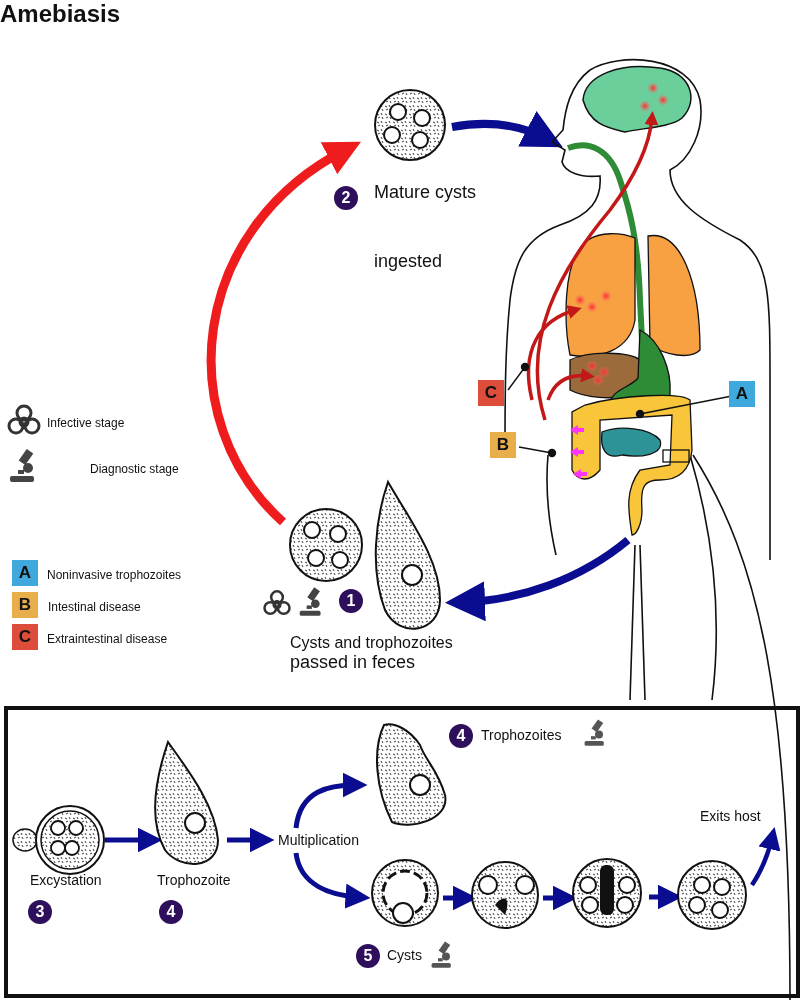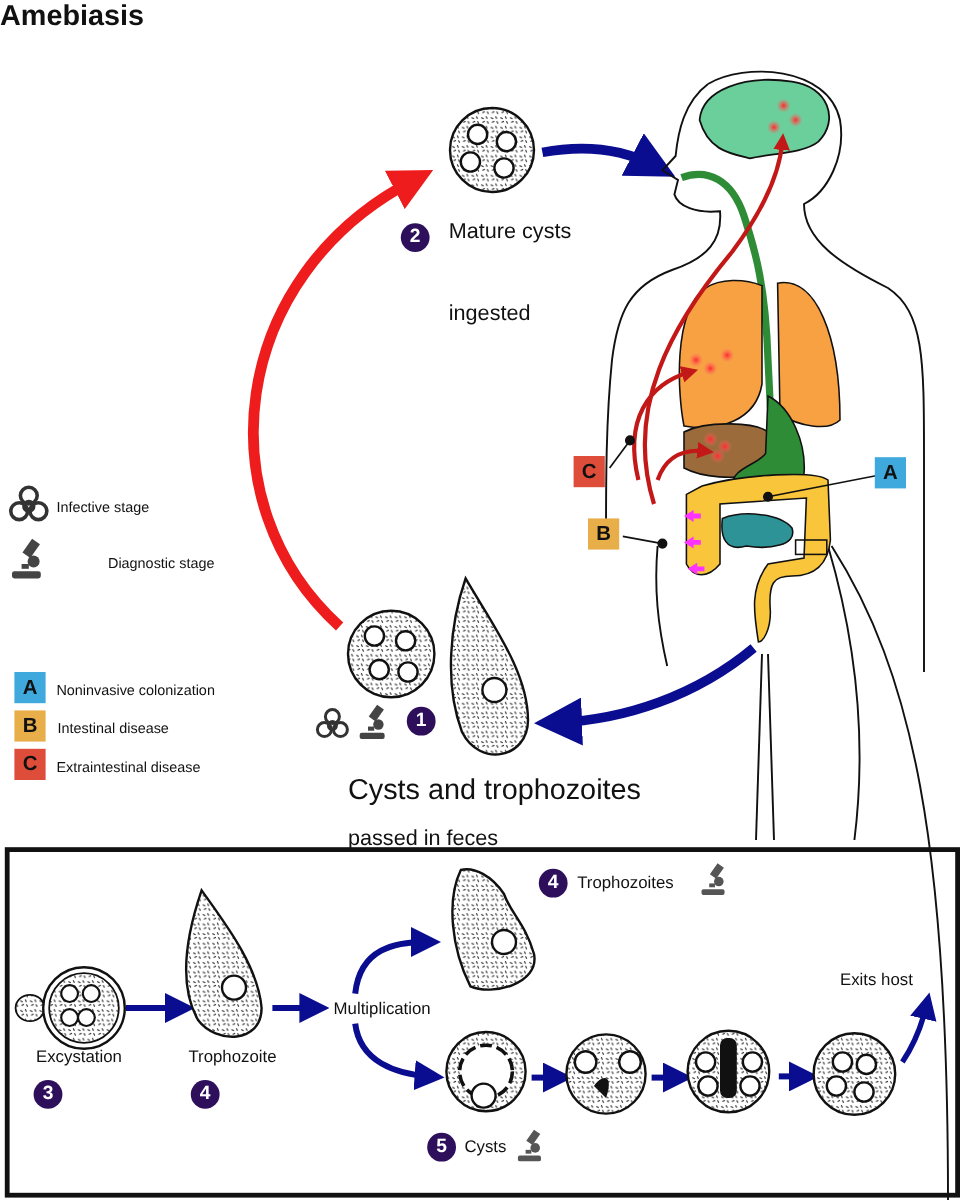--- a/index.html
+++ b/index.html
@@ -194,21 +194,21 @@
         <rect x="14" y="2" width="8" height="14" transform="rotate(35 18 9)"></rect>
         <circle cx="20" cy="20" r="5"></circle>
         <rect x="10" y="22" width="6" height="4"></rect>
         <rect x="2" y="28" width="24" height="6" rx="2"></rect>
       </g>
     </svg>
 </div>
 <div class="lbl" style="left:45px;top:458px;margin-left:45px;">Diagnostic stage</div>
 
 <div class="key" style="left:12px;top:560px;background:#3fa9dd;">A</div>
-<div class="lbl" style="left:47px;top:564px;">Noninvasive colonization</div>
+<div class="lbl" style="left:47px;top:564px;">Noninvasive trophozoites</div>
 <div class="key" style="left:12px;top:592px;background:#e8ae4a;">B</div>
 <div class="lbl" style="left:48px;top:596px;text-align:center;">Intestinal disease</div>
 <div class="key" style="left:12px;top:624px;background:#de4d3a;">C</div>
 <div class="lbl" style="left:47px;top:628px;text-align:center;">Extraintestinal disease</div>
 
 <div class="num" style="left:334px;top:186px;">2</div>
 <div class="lbl" style="left:374px;top:181px;font-size:18px;">Mature cysts</div>
 <div class="lbl" style="left:374px;top:206px;font-size:18px;margin-top:44px;">ingested</div>
 
 <div class="icon" style="left:262px;top:588px;">
@@ -225,22 +225,22 @@
   <svg width="26" height="32" viewBox="0 0 30 36">
       <g fill="#444">
         <rect x="14" y="2" width="8" height="14" transform="rotate(35 18 9)"></rect>
         <circle cx="20" cy="20" r="5"></circle>
         <rect x="10" y="22" width="6" height="4"></rect>
         <rect x="2" y="28" width="24" height="6" rx="2"></rect>
       </g>
     </svg>
 </div>
 <div class="num" style="left:339px;top:589px;">1</div>
-<div class="lbl" style="left:290px;top:648px;font-size:24px;">Cysts and trophozoites</div>
-<div class="lbl" style="left:290px;top:651px;font-size:18px;margin-top:36px;">passed in feces</div>
+<div class="lbl" style="left:290px;top:632px;font-size:16px;">Cysts and trophozoites</div>
+<div class="lbl" style="left:290px;top:651px;font-size:18px;">passed in feces</div>
 
 <div class="key" style="left:478px;top:380px;background:#de4d3a;">C</div>
 <div class="key" style="left:490px;top:432px;background:#e8ae4a;">B</div>
 <div class="key" style="left:729px;top:381px;background:#3fa9dd;">A</div>
 
 <div class="lbl-sm" style="left:30px;top:872px;">Excystation</div>
 <div class="num" style="left:28px;top:900px;">3</div>
 <div class="lbl-sm" style="left:157px;top:872px;">Trophozoite</div>
 <div class="num" style="left:159px;top:900px;">4</div>
 <div class="lbl-sm" style="left:278px;top:832px;">Multiplication</div>

